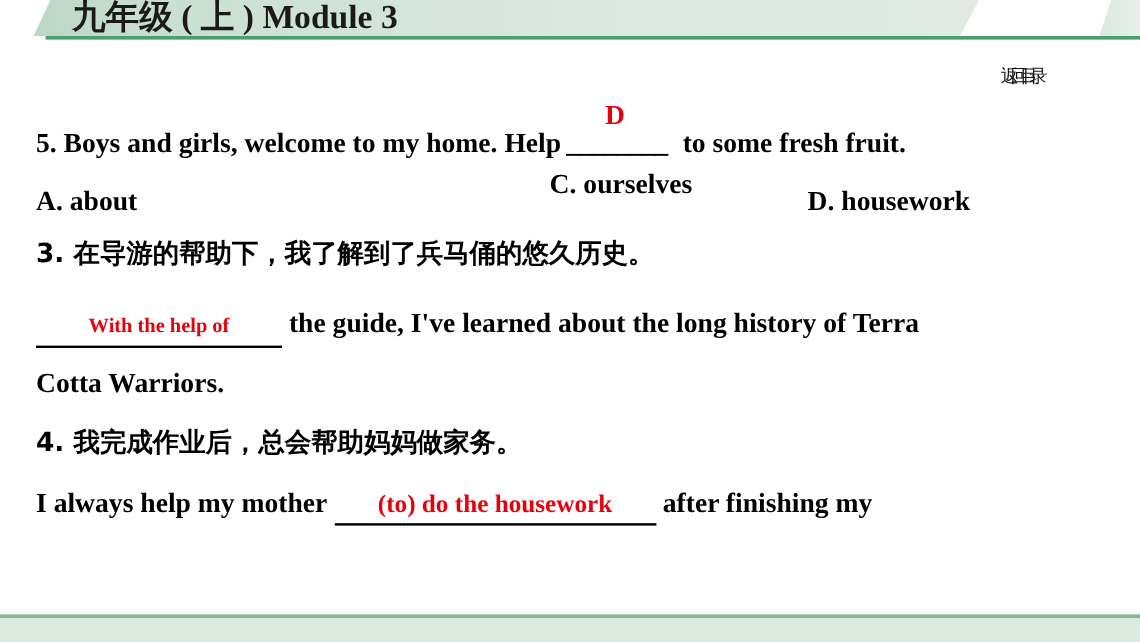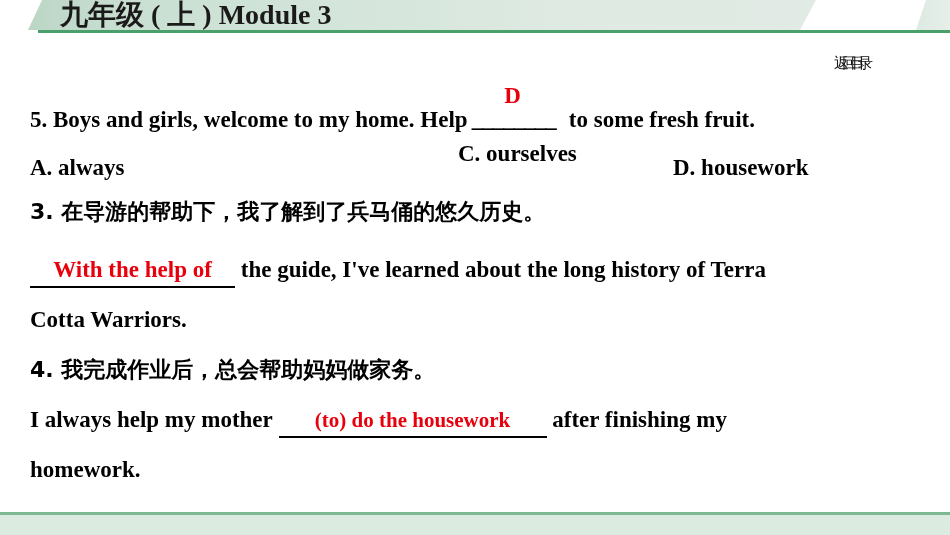--- a/index.html
+++ b/index.html
@@ -171,35 +171,34 @@
     <div class="header-title cjk">九年级 ( 上 ) Module 3</div>
     <div class="back-button">返回目录</div>
   </div>
 
   <div class="content">
 
     <div class="line en" style="top:72px;">
       <span>5. Boys and girls, welcome to my home. Help</span><span class="blank-wrap">&nbsp;<span class="answer-above">D</span><span class="blank-underscores">________</span></span>&nbsp;&nbsp;<span>to some fresh fruit.</span>
     </div>
 
-    <div class="opt" style="left:30px; top:122px;">A. always</div>
+    <div class="opt" style="left:30px; top:122px;">A. about</div>
     <div class="opt" style="left:458px; top:108px;">C. ourselves</div>
     <div class="opt" style="left:673px; top:122px;">D. housework</div>
 
     <div class="line cn" style="top:164px;">3. 在导游的帮助下，我了解到了兵马俑的悠久历史。</div>
 
     <div class="line en" style="top:222px;">
-      <span class="fill" style="font-size:23px; min-width:205px;">With the help of</span>&nbsp;<span>the guide, I've learned about the long history of Terra</span>
+      <span class="fill" style="font-size:17px; min-width:205px;">With the help of</span>&nbsp;<span>the guide, I've learned about the long history of Terra</span>
     </div>
     <div class="line en" style="top:272px;">Cotta Warriors.</div>
 
     <div class="line cn" style="top:322px;">4. 我完成作业后，总会帮助妈妈做家务。</div>
 
     <div class="line en" style="top:372px;">
       <span>I always help my mother</span>&nbsp;<span class="fill" style="font-size:21px; min-width:268px;font-family:Liberation Serif, serif;">(to) do the housework</span>&nbsp;<span>after finishing my</span>
     </div>
-    <div class="line en" style="top:422px;">homework.</div>
 
   </div>
 
   <div class="footer"></div>
 
 </div>
 
 </body></html>

